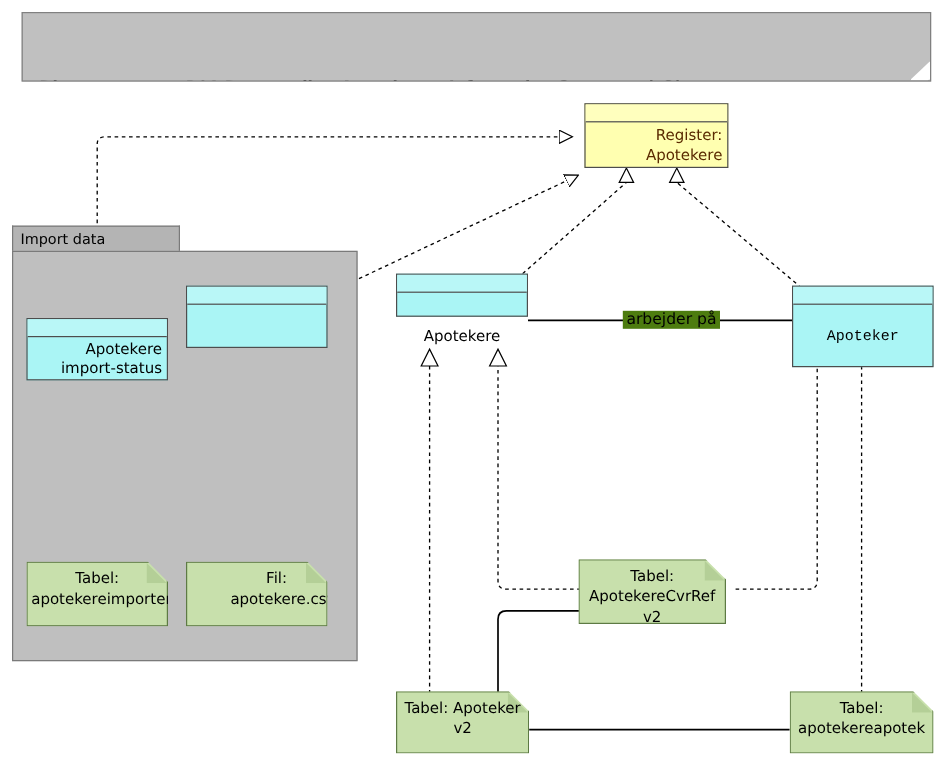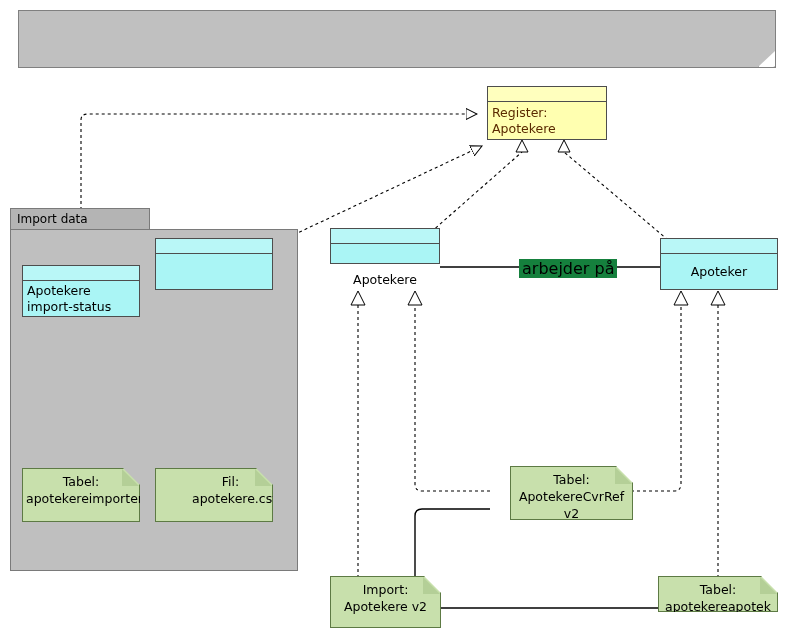--- a/index.html
+++ b/index.html
@@ -98,21 +98,21 @@
     height: 15px;
     flex: 0 0 15px;
     border-bottom: 1px solid #4d4d4d;
     box-sizing: border-box;
   }
   .node .label {
     flex: 1 1 auto;
     display: flex;
     align-items: center;
     justify-content: center;
-    text-align: left;
+    text-align: right;
     font-size: 12.5px;
     color: #000;
     line-height: 16px;
     padding: 0 4px;
     box-sizing: border-box;
   }
   .node.cyan { background: #aaf5f5; }
   .node.cyan .band { background: #b9f7f7; }
   .node.yellow { background: #ffffb0; }
   .node.yellow .band { background: #ffffbe; }
@@ -158,23 +158,23 @@
     box-sizing: border-box;
   }
   .note.center .note-label {
     top: 50%;
     transform: translateY(-50%);
   }
 
   
   .edge-label {
     position: absolute;
-    font-size: 16px;
+    font-size: 13px;
     color: #000;
-    background: #15803d;
+    background: #4d7c0f;
     padding: 0 3px;
     white-space: nowrap;
   }
 
   svg.edges {
     position: absolute;
     left: 0;
     top: 0;
     width: 788px;
     height: 642px;
@@ -233,21 +233,21 @@
       <div class="title-row">
         <span class="title-key">Diagram name</span>
         <span>: B01 Datasamling Apotekere - Information Structure (v2)</span>
       </div>
       
     </div>
     <div class="fold"></div>
     <div class="fold-line"></div>
   </div>
 
-  <div class="package" style="left:10px; top:188px; width:288px; height:363px;margin-top:20px;">
+  <div class="package" style="left:10px; top:188px; width:288px; height:363px;">
     <div class="pkg-tab" style="width:140px; height:22px;">
       <span>Import data</span>
     </div>
     <div class="pkg-body" style="top:21px; width:288px; height:342px;"></div>
   </div>
 
   <div class="node yellow" style="left:487px; top:86px; width:120px; height:54px;">
     <div class="band"></div>
     <div class="label">Register: Apotekere</div>
   </div>
@@ -259,50 +259,50 @@
 
   <div class="node cyan" style="left:155px; top:238px; width:118px; height:52px;">
     <div class="band"></div>
   </div>
 
   <div class="node cyan" style="left:330px; top:228px; width:110px; height:36px;gap:28px;">
     <div class="band"></div>
     <div class="label">Apotekere</div>
   </div>
 
-  <div class="node cyan" style="left:660px; top:238px; width:118px; height:52px;">
+  <div class="node cyan" style="left:660px; top:238px; width:118px; height:68px;font-family:Liberation Mono, monospace;">
     <div class="band"></div>
     <div class="label">Apoteker</div>
   </div>
 
   <div class="edge-label" style="left:519px; top:259px;">arbejder på</div>
 
   <div class="note" style="left:22px; top:468px; width:118px; height:54px;">
     <div class="notefold"></div>
     <div class="notefold-edge"></div>
     <div class="note-label">Tabel: apotekereimporterImportStatus</div>
   </div>
 
   <div class="note center" style="left:155px; top:468px; width:118px; height:54px;">
     <div class="notefold"></div>
     <div class="notefold-edge"></div>
     <div class="note-label" style="top:4px; transform:none;padding-left:36px;">Fil: apotekere.csv.zip</div>
   </div>
 
-  <div class="note" style="left:510px; top:466px; width:123px; height:54px;">
+  <div class="note" style="left:482px; top:466px; width:123px; height:54px;">
     <div class="notefold"></div>
     <div class="notefold-edge"></div>
     <div class="note-label">Tabel: ApotekereCvrRef v2</div>
   </div>
 
   <div class="note" style="left:330px; top:576px; width:111px; height:52px;">
     <div class="notefold"></div>
     <div class="notefold-edge"></div>
-    <div class="note-label">Import: Apotekere v2</div>
-  </div>
-
-  <div class="note" style="left:658px; top:576px; width:120px; height:36px;">
+    <div class="note-label">Tabel: Apoteker v2</div>
+  </div>
+
+  <div class="note" style="left:658px; top:576px; width:120px; height:52px;">
     <div class="notefold"></div>
     <div class="notefold-edge"></div>
     <div class="note-label">Tabel: apotekereapotek</div>
   </div>
 
 </div>
 
 </body></html>

